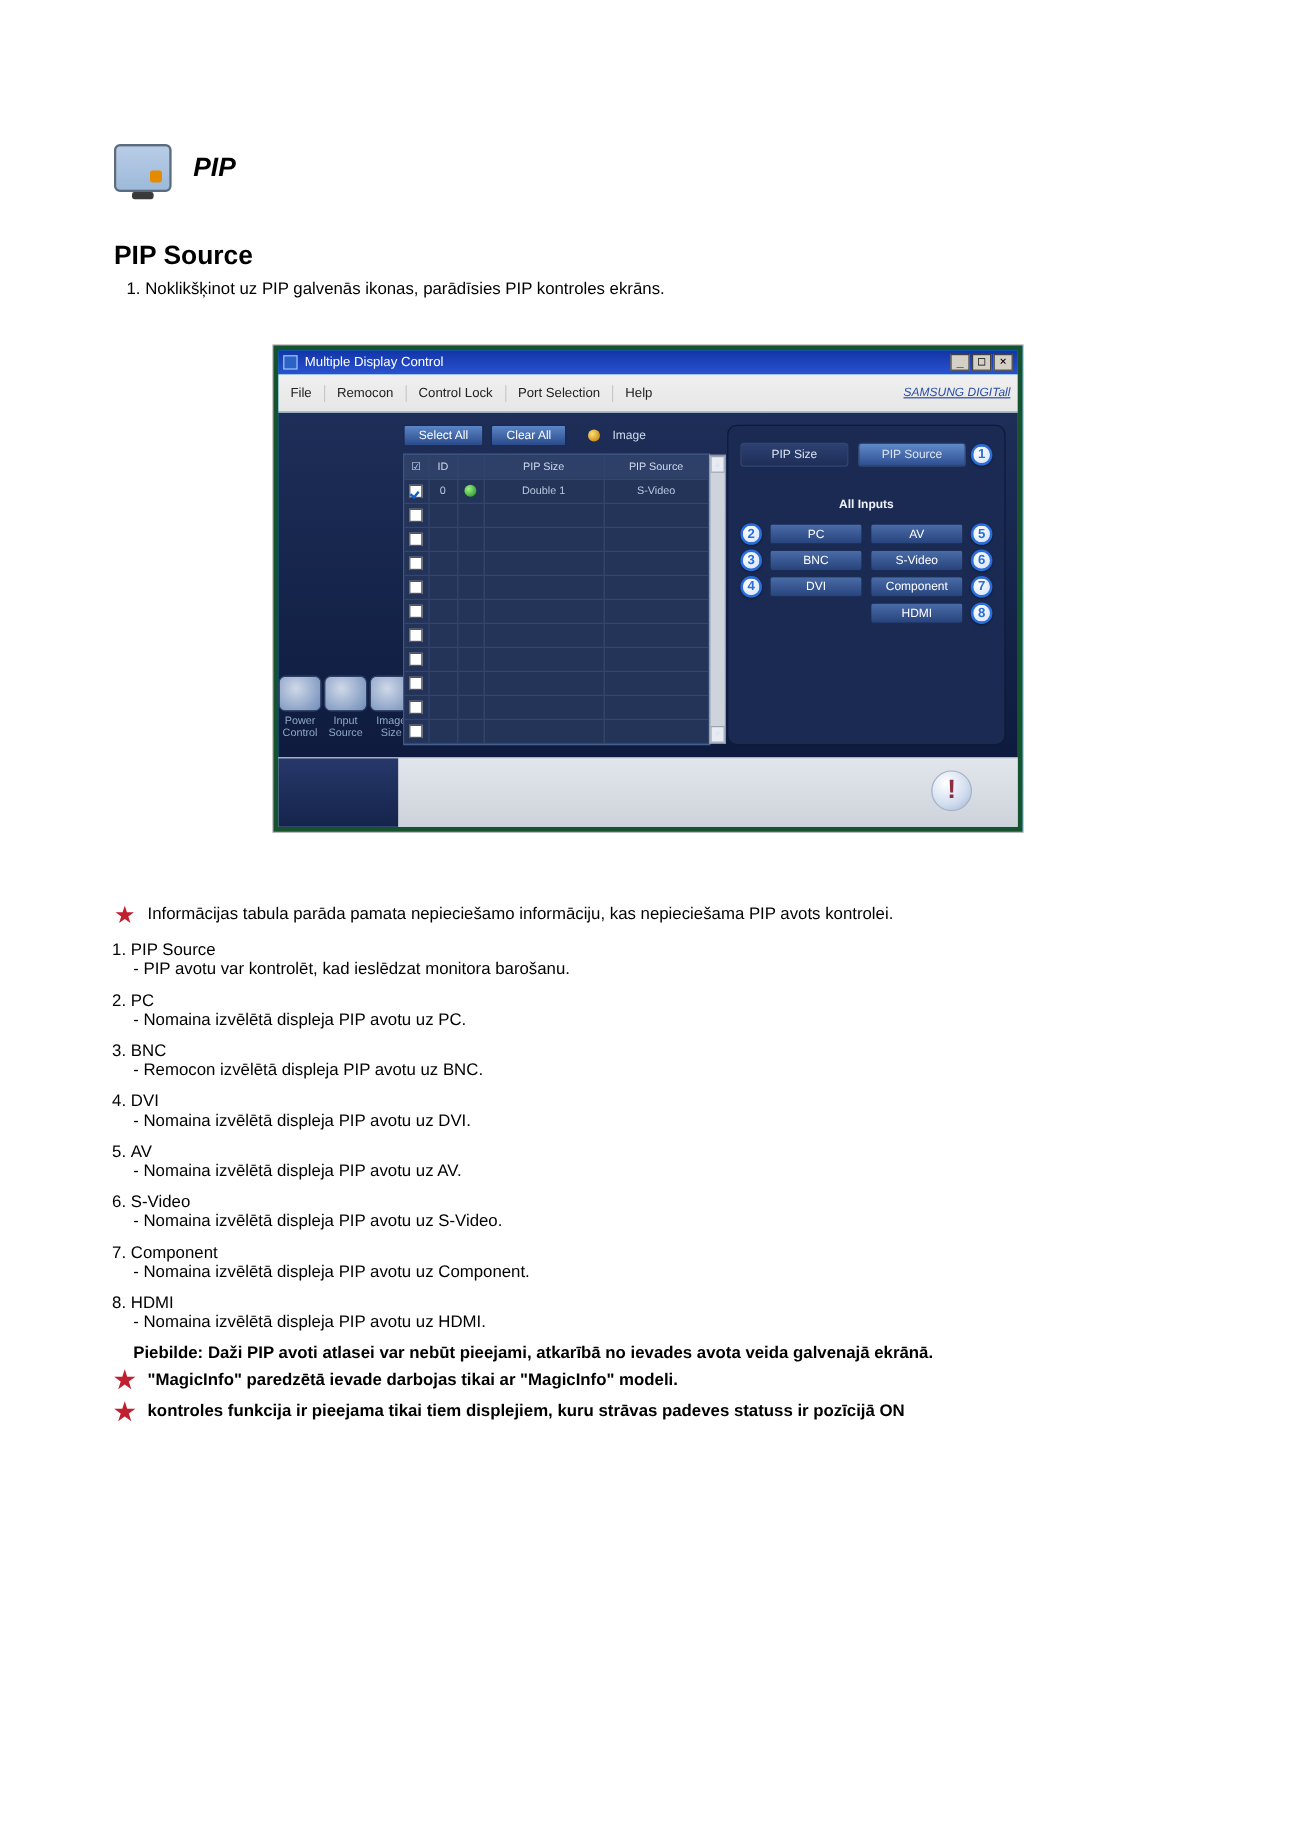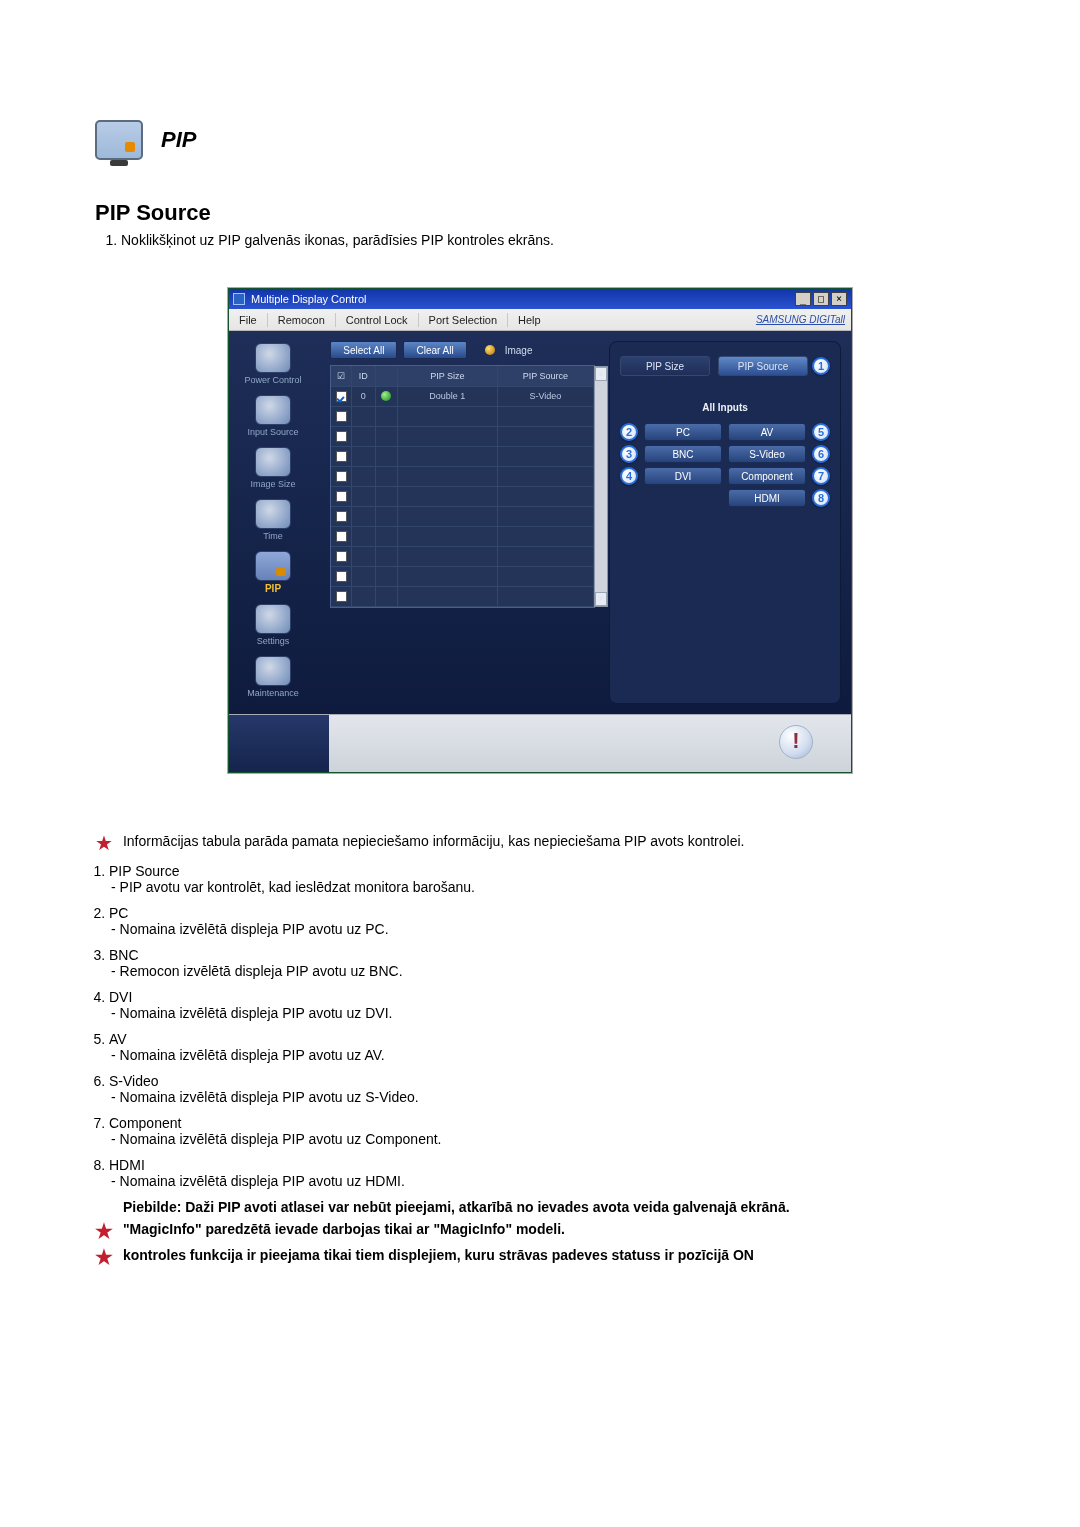--- a/index.html
+++ b/index.html
@@ -29,21 +29,21 @@
     background:#e68a00; right:6px; bottom:6px;
   }
   .hdr-title { font-weight:bold; font-size:22px; font-style:italic; }
   .section-title { font-weight:bold; font-size:22px; margin-bottom:6px; }
   .intro-list { margin-left: 26px; margin-bottom: 40px; font-size:14px; }
 
   
   .app-window {
     width: 624px;
     margin: 0 auto 60px auto;
-    border: 1px solid #14532d;
+    border: 4px solid #14532d;
     background: #0ea5e9;
     box-shadow: 0 0 0 1px #aaa;
     position: relative;
     font-size: 11px;
   }
   .titlebar {
     height: 20px;
     background: linear-gradient(#1234a8,#2a53d0);
     color: #fff;
     display: flex; align-items: center;
@@ -57,39 +57,39 @@
   }
   .titlebar .spacer { flex:1; }
   .winbtn {
     width:16px; height:14px; background:#d4d0c8;
     border:1px solid #404040; margin-left:2px;
     display:flex; align-items:center; justify-content:center;
     font-family: monospace; font-size:10px; color:#000;
     line-height:1;
   }
   .menubar {
-    height: 22px;
+    height: 32px;
     background: linear-gradient(#f0f0f0,#e6e6e6);
     border-bottom:1px solid #b8b8b8;
     display:flex; align-items:center;
     color:#222; font-size:11px;
     position:relative;
   }
   .menubar .menu-item { padding: 0 10px; }
   .menubar .divider { width:1px; height:14px; background:#c8c8c8; }
   .menubar .brand { margin-left:auto; margin-right:6px; color:#2a4ea8; font-style:italic; font-size:10px; white-space:nowrap;text-decoration:underline; }
 
   .app-body {
     display:flex;
     background: linear-gradient(#1e2e58, #0e1b3e);
   }
   .sidebar {
     width: 100px;
     padding: 10px 0;
-    display:flex; flex-direction:column; align-items:flex-start;
+    display:flex; align-items:flex-end;
     gap: 2px;
     background: transparent;
   }
   .side-item {
     width: 88px;
     text-align:center;
     color:#8fa8c8;
     font-size:9px;
     padding:2px 0 6px 0;
   }
@@ -506,21 +506,21 @@
     <li><span>PIP Source</span><br><span class="sub">- PIP avotu var kontrolēt, kad ieslēdzat monitora barošanu.</span></li>
     <li><span>PC</span><br><span class="sub">- Nomaina izvēlētā displeja PIP avotu uz PC.</span></li>
     <li><span>BNC</span><br><span class="sub">- Remocon izvēlētā displeja PIP avotu uz BNC.</span></li>
     <li><span>DVI</span><br><span class="sub">- Nomaina izvēlētā displeja PIP avotu uz DVI.</span></li>
     <li><span>AV</span><br><span class="sub">- Nomaina izvēlētā displeja PIP avotu uz AV.</span></li>
     <li><span>S-Video</span><br><span class="sub">- Nomaina izvēlētā displeja PIP avotu uz S-Video.</span></li>
     <li><span>Component</span><br><span class="sub">- Nomaina izvēlētā displeja PIP avotu uz Component.</span></li>
     <li><span>HDMI</span><br><span class="sub">- Nomaina izvēlētā displeja PIP avotu uz HDMI.</span></li>
   </ol>
 
-<div class="note" style="margin-left:28px">Piebilde: Daži PIP avoti atlasei var nebūt pieejami, atkarībā no ievades avota veida galvenajā ekrānā.</div>
+<div class="note" style="margin-left:16px">Piebilde: Daži PIP avoti atlasei var nebūt pieejami, atkarībā no ievades avota veida galvenajā ekrānā.</div>
 
 <div class="star-bold">
   <span class="star">★</span>
   <span>"MagicInfo" paredzētā ievade darbojas tikai ar "MagicInfo" modeli.</span>
 </div>
 <div class="star-bold">
   <span class="star">★</span>
   <span>kontroles funkcija ir pieejama tikai tiem displejiem, kuru strāvas padeves statuss ir pozīcijā ON</span>
 </div>
 

